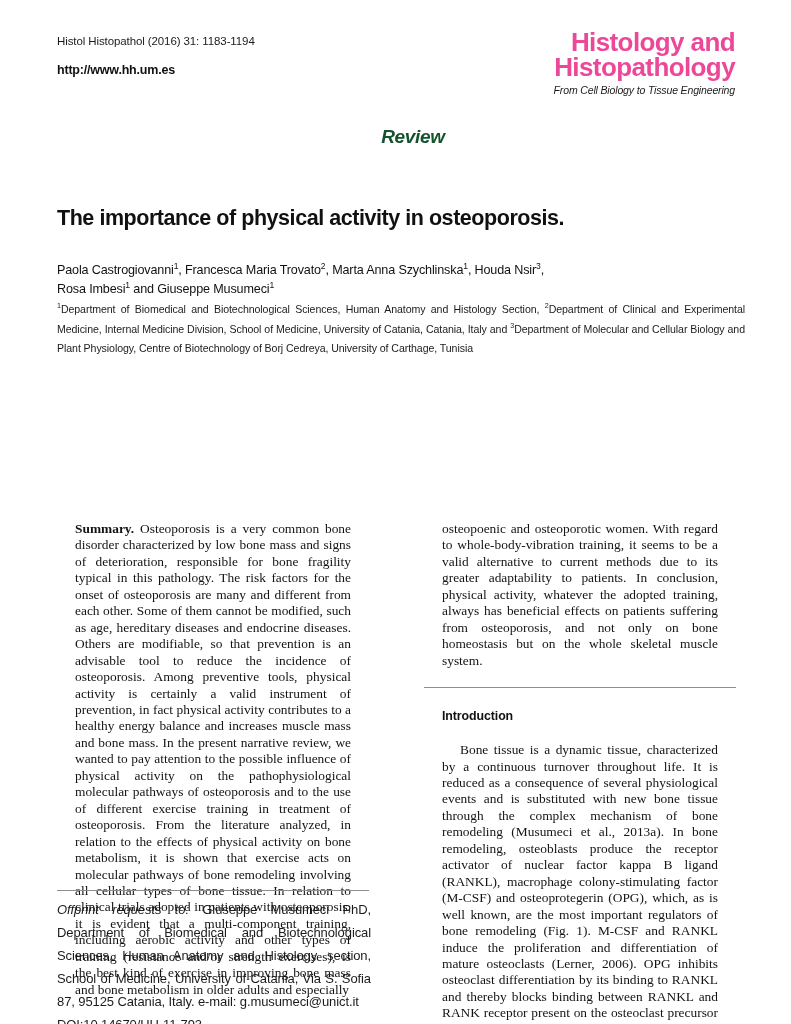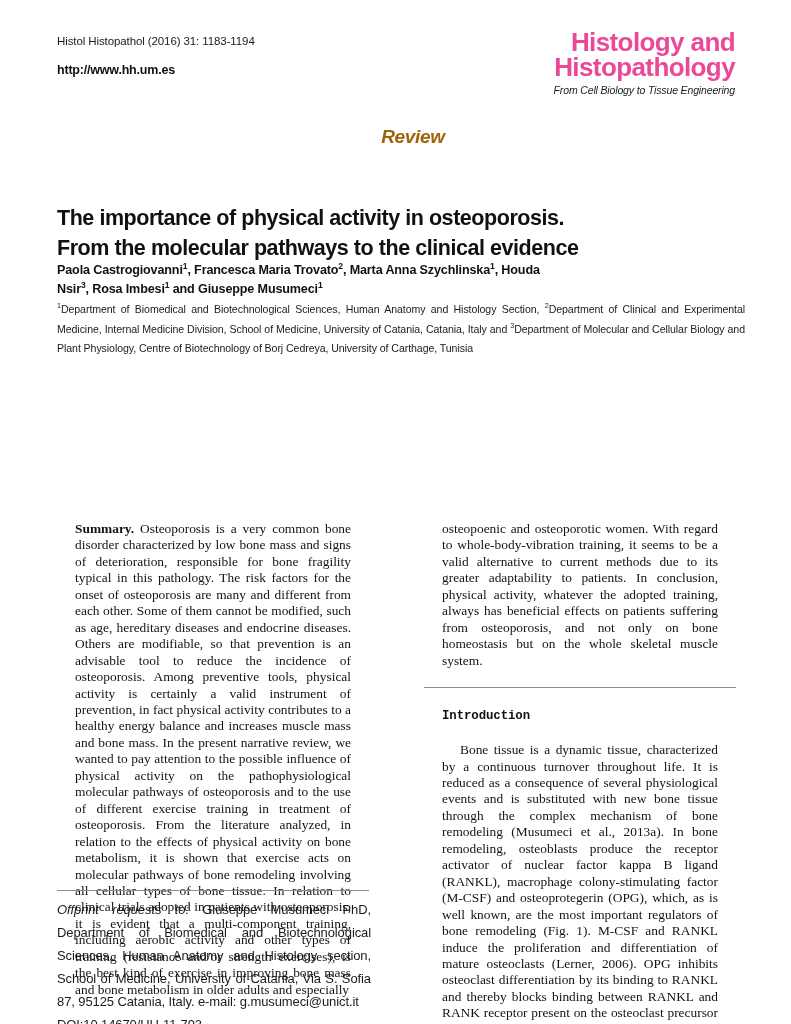--- a/index.html
+++ b/index.html
@@ -82,21 +82,21 @@
   .article-type {
     position: absolute;
     left: 0; right: 0;
     top: 126px;
     text-align: center;
     font-family: "Liberation Sans", sans-serif;
     font-style: italic;
     font-weight: bold;
     font-size: 19px;
     letter-spacing: -0.3px;
-    color: #a16207;
+    color: #14532d;
     margin-left: 35px;
   }
   .title {
     position: absolute;
     left: 57px;
     right: 55px;
     top: 184px;
     font-family: "Liberation Sans", sans-serif;
     font-weight: bold;
     font-size: 21.5px;
@@ -107,21 +107,21 @@
   }
   .title-line { display: block; }
 
   
   .authors {
     position: absolute;
     left: 57px;
     right: 240px;
     top: 261px;
     font-family: "Liberation Sans", sans-serif;
-    font-weight: bold;
+    font-weight: normal;
     font-size: 12.6px;
     line-height: 19px;
     letter-spacing: -0.15px;
     color: #111111;
   }
   .authors sup, .affil sup {
     font-size: 0.68em;
     vertical-align: super;
     line-height: 0;
   }
@@ -164,21 +164,21 @@
   }
   .kw b { font-weight: bold; }
 
   .rule {
     border: 0;
     border-top: 1px solid #8e8e8e;
     margin: 16px 0 0 0;
     height: 0;
   }
   .section-head {
-    font-family: Liberation Mono, monospace;
+    font-family: Liberation Sans, sans-serif;
     font-weight: bold;
     font-size: 12.4px;
     line-height: 16px;
     margin-top: 20px !important;
     letter-spacing: -0.1px;
     color: #111111;
     text-align: left;
   }
   .body-after-head { margin-top: 12px !important; }
 
@@ -221,21 +221,20 @@
       <div class="brand-line">Histology and</div>
       <div class="brand-line">Histopathology</div>
       <div class="brand-tagline">From Cell Biology to Tissue Engineering</div>
     </div>
   </div>
 
   <div class="article-type">Review</div>
 
   <h1 class="title">
     <span class="title-line">The importance of physical activity in osteoporosis.</span>
-    <span class="title-line">From the molecular pathways to the clinical evidence</span>
   </h1>
 
   <div class="authors">Paola Castrogiovanni<sup>1</sup>, Francesca Maria Trovato<sup>2</sup>, Marta Anna Szychlinska<sup>1</sup>, Houda Nsir<sup>3</sup>, Rosa Imbesi<sup>1</sup> and Giuseppe Musumeci<sup>1</sup></div>
 
   <div class="affil"><sup>1</sup>Department of Biomedical and Biotechnological Sciences, Human Anatomy and Histology Section, <sup>2</sup>Department of Clinical and Experimental Medicine, Internal Medicine Division, School of Medicine, University of Catania, Catania, Italy and <sup>3</sup>Department of Molecular and Cellular Biology and Plant Physiology, Centre of Biotechnology of Borj Cedreya, University of Carthage, Tunisia</div>
 
   <div class="col col-left">
     <p><span class="lead-label">Summary.</span><span> Osteoporosis is a very common bone disorder characterized by low bone mass and signs of deterioration, responsible for bone fragility typical in this pathology. The risk factors for the onset of osteoporosis are many and different from each other. Some of them cannot be modified, such as age, hereditary diseases and endocrine diseases. Others are modifiable, so that prevention is an advisable tool to reduce the incidence of osteoporosis. Among preventive tools, physical activity is certainly a valid instrument of prevention, in fact physical activity contributes to a healthy energy balance and increases muscle mass and bone mass. In the present narrative review, we wanted to pay attention to the possible influence of physical activity on the pathophysiological molecular pathways of osteoporosis and to the use of different exercise training in treatment of osteoporosis. From the literature analyzed, in relation to the effects of physical activity on bone metabolism, it is shown that exercise acts on molecular pathways of bone remodeling involving all cellular types of bone tissue. In relation to clinical trials adopted in patients with osteoporosis, it is evident that a multi-component training, including aerobic activity and other types of training (resistance and/or strength exercises), is the best kind of exercise in improving bone mass and bone metabolism in older adults and especially</span></p>
   </div>
 

